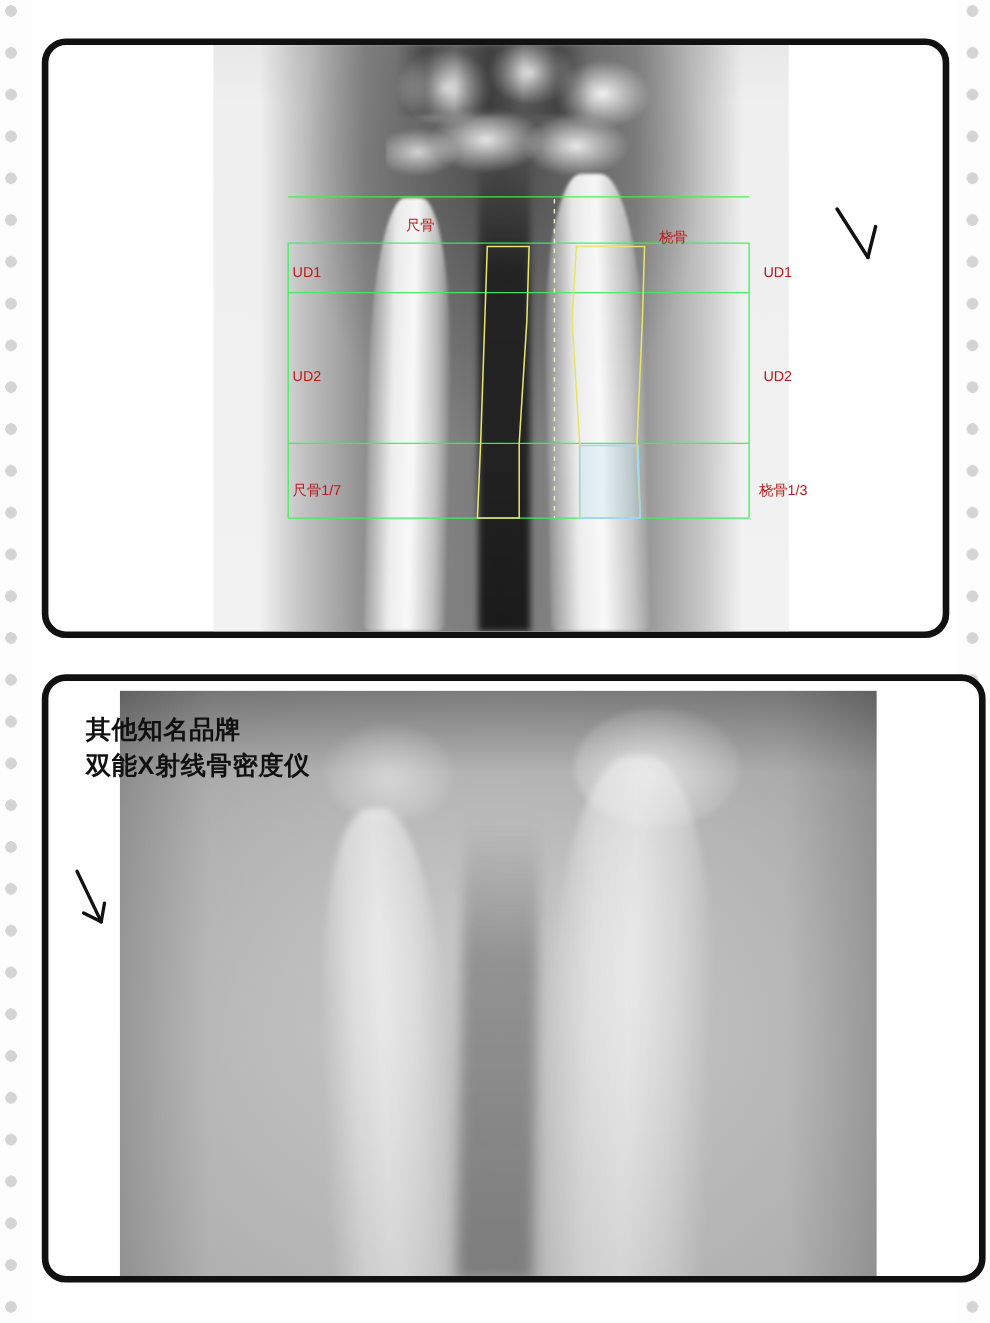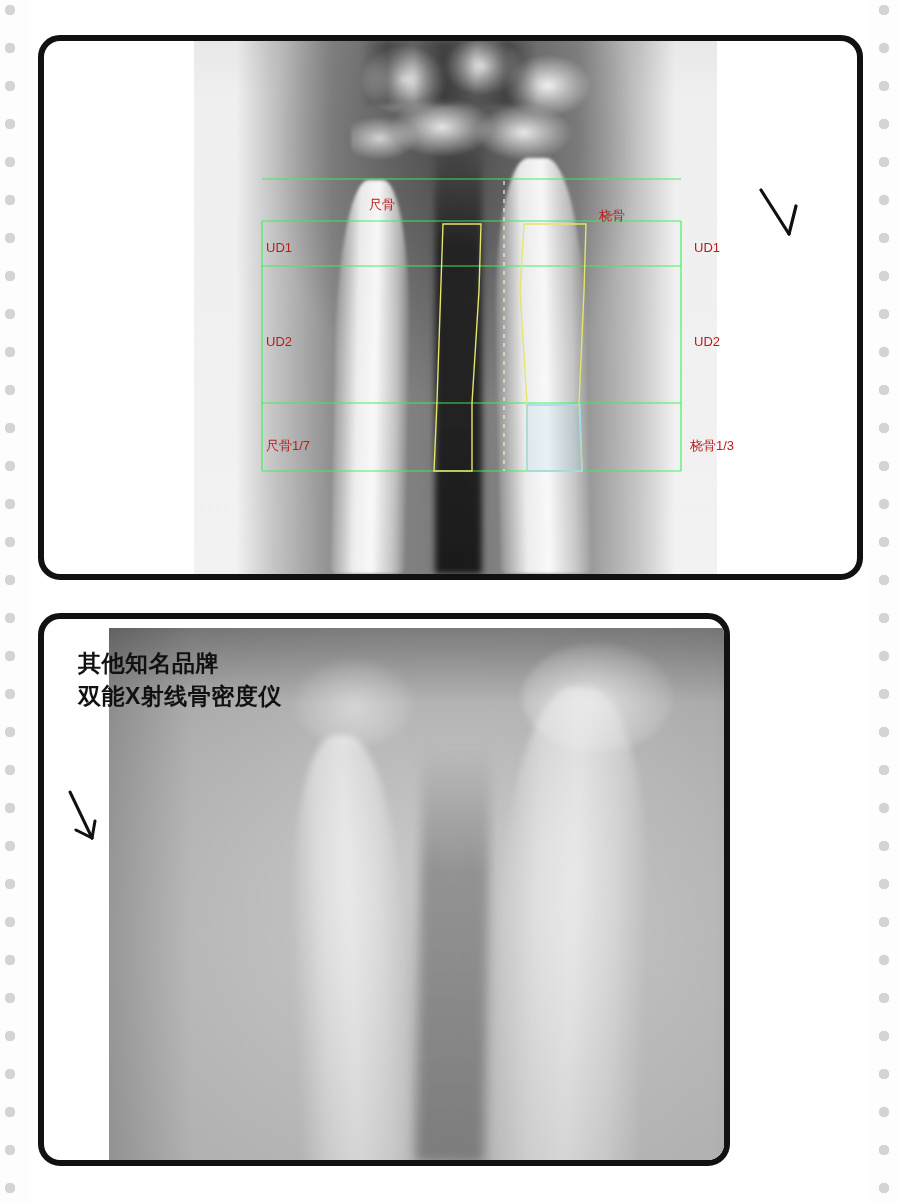--- a/index.html
+++ b/index.html
@@ -46,21 +46,21 @@
   }
   #card-top {
     left: 38px;
     top: 35px;
     width: 825px;
     height: 545px;
   }
   #card-bottom {
     left: 38px;
     top: 613px;
-    width: 692px;
+    width: 858px;
     height: 553px;
   }
 
   .card-title {
     position: absolute;
     z-index: 30;
     font-weight: bold;
     color: #111111;
     line-height: 1.45;
     letter-spacing: 0.5px;

